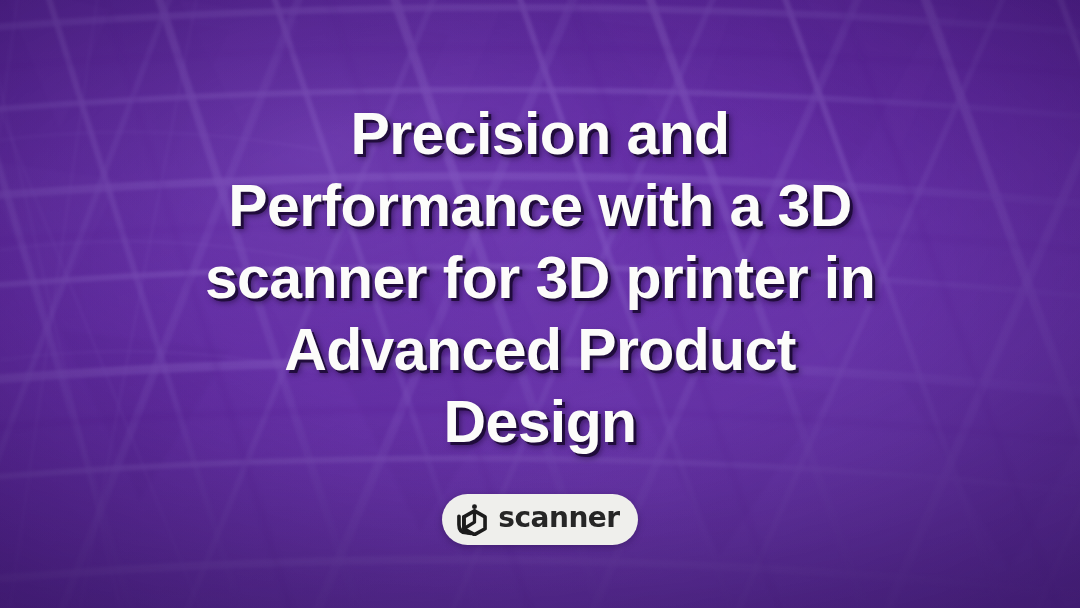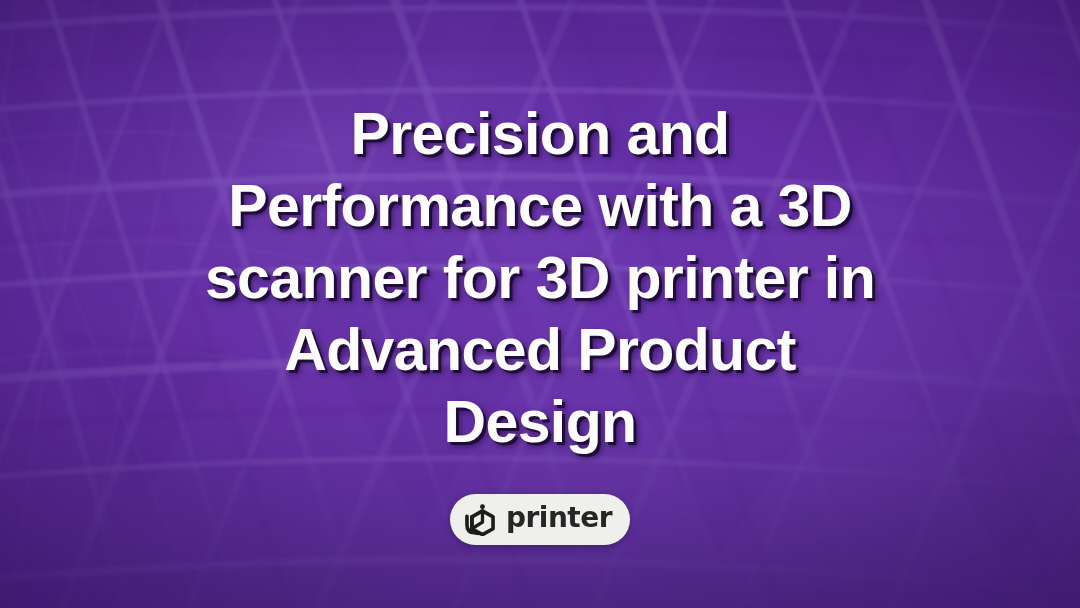--- a/index.html
+++ b/index.html
@@ -239,17 +239,17 @@
         <circle cx="56" cy="11" r="7.5" fill="#1C1C1C"></circle>
 
         <path d="M56 24 L88 42 L88 78 L56 96 L24 78 L24 42 Z" fill="none" stroke="#1C1C1C" stroke-width="11" stroke-linejoin="round"></path>
 
         <path d="M56 24 L56 58 L24 78" fill="none" stroke="#1C1C1C" stroke-width="10" stroke-linejoin="round" stroke-linecap="round"></path>
 
         <path d="M24 42 L24 68 Q24 92 46 92" fill="none" stroke="#1C1C1C" stroke-width="11" stroke-linecap="round"></path>
 
         <path d="M9 40 L9 66 Q9 90 31 90" fill="none" stroke="#1C1C1C" stroke-width="11" stroke-linecap="round"></path>
       </svg>
-      <span id="logo-word">printer</span>
+      <span id="logo-word">scanner</span>
     </div>
 
   </div>
 </div>
 
 </body></html>

